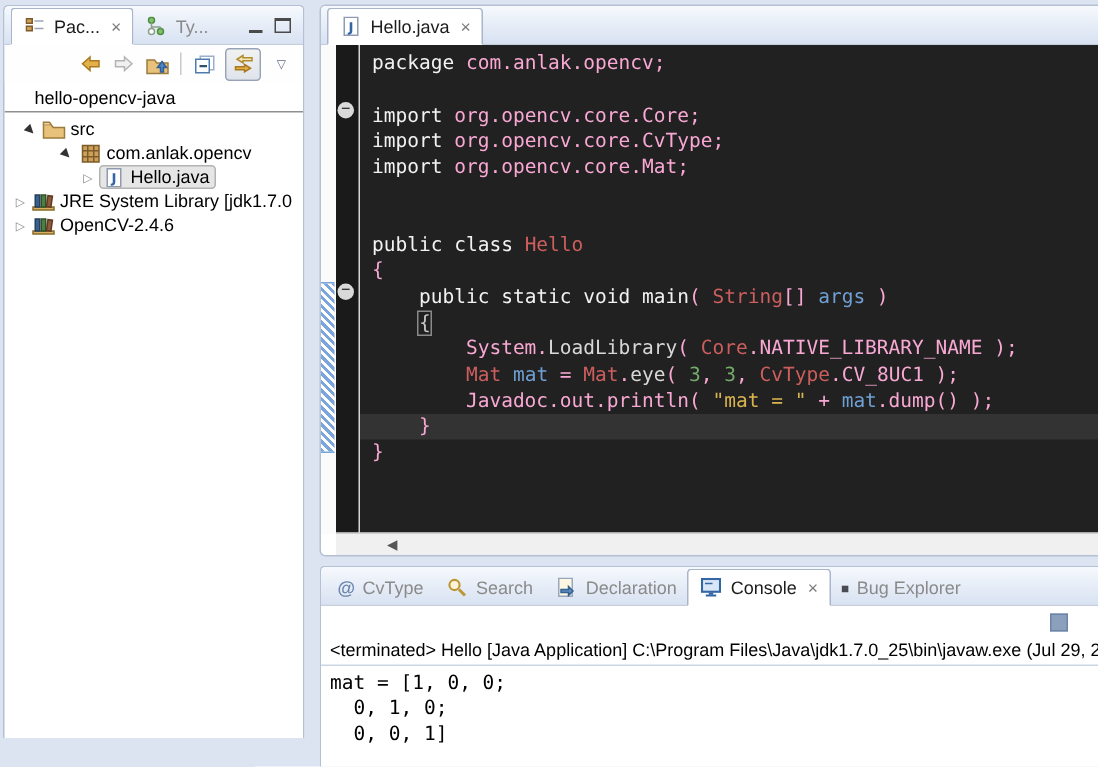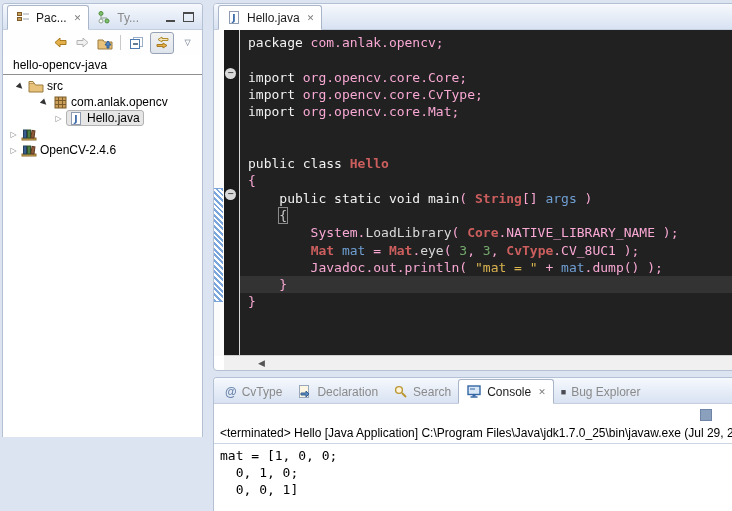--- a/index.html
+++ b/index.html
@@ -2,21 +2,21 @@
 <html><head>
 <meta charset="utf-8">
 <style>
   html,body{margin:0;padding:0;}
   body{
     position:relative;width:732px;height:511px;overflow:hidden;
     background:#dce4f1;font-family:"Liberation Sans",sans-serif;
     -webkit-font-smoothing:antialiased;
   }
   .panel{position:absolute;background:#fff;border:1px solid #b4c0d3;border-radius:4px;box-sizing:border-box;overflow:hidden;}
-  #left-panel{left:2px;top:3px;width:201px;height:434px;border-radius:4px 4px 0 0;border-bottom:none;}
+  #left-panel{left:2px;top:3px;width:201px;height:489px;border-radius:4px 4px 0 0;border-bottom:none;}
   #editor-panel{left:213px;top:3px;width:530px;height:368px;}
   #bottom-panel{left:213px;top:377px;width:530px;height:140px;border-radius:4px 4px 0 0;border-bottom:none;}
 
   
   .tabbar{height:26px;background:linear-gradient(#f6f9fd,#d8e2f2);border-bottom:1px solid #c3cede;
     display:flex;align-items:flex-end;padding-left:4px;box-sizing:border-box;}
   .tab{display:flex;align-items:center;gap:5px;height:23px;padding:0 7px;font-size:12px;color:#8a8a8a;white-space:nowrap;flex:none;}
   .tab.active{background:#fff;border:1px solid #a9b6ca;border-bottom:1px solid #fff;border-radius:3px 3px 0 0;
     margin-bottom:-1px;color:#1c1c1c;}
   .closex{font-size:9px;color:#7d7d7d;margin-left:2px;cursor:default;}
@@ -24,21 +24,21 @@
   .btn-min{width:9px;height:8px;border-bottom:2px solid #4a4a4a;}
   .btn-max{width:9px;height:7px;border:1px solid #4a4a4a;border-top:2px solid #4a4a4a;}
 
   
   .ltoolbar{height:25px;display:flex;justify-content:flex-end;align-items:center;gap:5px;padding:0 6px;background:#fefefe;}
   .tbicon{width:17px;height:16px;display:flex;align-items:center;justify-content:center;flex:none;}
   .tbsep{width:1px;height:15px;background:#c9c9c9;margin:0 2px;}
   .pressed{border:1px solid #96a2b6;border-radius:3px;background:linear-gradient(#f2f2f2,#dfe4ec);
     width:22px;height:20px;display:flex;align-items:center;justify-content:center;}
   .ddicon{font-size:8px;color:#5d6a80;}
-  .pkg-header{font-size:12px;color:#000;padding:3px 10px 2px;border-bottom:1px solid #909090;white-space:nowrap;}
+  .pkg-header{font-size:12px;color:#000;padding:3px 20px 2px;border-bottom:1px solid #909090;white-space:nowrap;}
   .tree{padding-top:3px;}
   .trow{display:flex;align-items:center;height:16px;font-size:12px;color:#000;white-space:nowrap;gap:3px;}
   .arr{width:9px;text-align:center;flex:none;font-size:8px;color:#8a8a8a;}
   .arr.exp{color:#333;transform:rotate(45deg);}
   .ticon{width:16px;height:14px;flex:none;display:flex;align-items:center;justify-content:center;}
   .sel{display:flex;align-items:center;gap:3px;background:#e6e6e6;border:1px solid #b2b2b2;border-radius:3px;padding:0 3px 0 1px;}
   .ind-a{padding-left:13px;} .ind-b{padding-left:37px;} .ind-c{padding-left:51px;} .ind-d{padding-left:6px;}
 
   
   .editor-body{position:absolute;top:26px;left:0;right:0;bottom:14px;background:#212121;display:flex;}
@@ -47,21 +47,21 @@
     background:repeating-linear-gradient(45deg,#7aa6db 0 2px,#ffffff 2px 4px);
     border-top:1px solid #7aa6db;border-bottom:1px solid #7aa6db;}
   .gutter{width:15px;background:#1a1a1a;border-right:1px solid #d6d6d6;position:relative;flex:none;}
   .fold{position:absolute;left:1px;width:11px;height:11px;border-radius:50%;background:#d9d9d9;
     color:#2a2a2a;font-size:10px;line-height:10px;text-align:center;font-family:"DejaVu Sans Mono",monospace;}
   .code{flex:1;padding-top:4px;font-family:"DejaVu Sans Mono",monospace;font-size:13px;line-height:17.3px;color:#c9c9c9;overflow:hidden;}
   .cl{white-space:pre;height:17.3px;padding-left:8px;}
   .cl.cur{background:#333333;}
   .tk-k{color:#f2f2f2;font-weight:normal;}
   .tk-p{color:#f9a8d4;}
-  .tk-t{color:#cd5e5e;font-weight:bold;}
+  .tk-t{color:#cd5e5e;}
   .tk-v{color:#6f9fd3;}
   .tk-n{color:#74aa6b;}
   .tk-s{color:#d9b44f;}
   .tk-i{color:#d8d8d8;}
   .tk-m{color:#c9c9c9;outline:1px solid #8a8a8a;}
   .hscroll{position:absolute;left:10px;right:0;bottom:0;height:14px;background:#f0f0f0;border-top:1px solid #cfcfcf;
     display:flex;align-items:center;}
   .hscroll span{font-size:9px;color:#555;margin-left:34px;}
 
   
@@ -183,20 +183,21 @@
     <div class="trow ind-d">
       <span class="arr">▷</span>
       <span class="ticon">
         <svg width="16" height="13" viewBox="0 0 16 13">
             <rect x="1" y="10" width="14" height="2" fill="#d8b25e" stroke="#8a6a28"></rect>
             <rect x="2.5" y="2" width="3" height="8" fill="#3a5f8f" stroke="#23405f"></rect>
             <rect x="6.5" y="2" width="3" height="8" fill="#4f7d46" stroke="#2f5229"></rect>
             <rect x="10.5" y="2.6" width="3" height="7.4" fill="#8f5b3a" stroke="#5e3a22" transform="rotate(8 12 6)"></rect>
           </svg>
       </span>
+      <span>JRE System Library [jdk1.7.0</span>
     </div>
     <div class="trow ind-d">
       <span class="arr">▷</span>
       <span class="ticon">
         <svg width="16" height="13" viewBox="0 0 16 13">
             <rect x="1" y="10" width="14" height="2" fill="#d8b25e" stroke="#8a6a28"></rect>
             <rect x="2.5" y="2" width="3" height="8" fill="#3a5f8f" stroke="#23405f"></rect>
             <rect x="6.5" y="2" width="3" height="8" fill="#4f7d46" stroke="#2f5229"></rect>
             <rect x="10.5" y="2.6" width="3" height="7.4" fill="#8f5b3a" stroke="#5e3a22" transform="rotate(8 12 6)"></rect>
           </svg>
@@ -252,35 +253,35 @@
 </div>
 
 <div class="panel" id="bottom-panel">
   <div class="tabbar">
     <div class="tab">
       <span class="at-icon">@</span>
       <span>CvType</span>
     </div>
     <div class="tab">
       <span class="ticon">
+        <svg width="13" height="13" viewBox="0 0 13 13">
+            <circle cx="5" cy="5" r="3.4" fill="#fdf3d8" stroke="#bb9734" stroke-width="1.4"></circle>
+            <line x1="8" y1="8" x2="12" y2="12" stroke="#bb9734" stroke-width="2"></line>
+          </svg>
+      </span>
+      <span>Search</span>
+    </div>
+    <div class="tab">
+      <span class="ticon">
         <svg width="12" height="13" viewBox="0 0 12 13">
             <rect x="1.5" y="0.5" width="9" height="12" fill="#fdf6e3" stroke="#9aa7bb"></rect>
             <path d="M3 8 L8 8 L8 6 L11 9 L8 12 L8 10 L3 10 Z" fill="#5d8bc2" stroke="#35618f"></path>
           </svg>
       </span>
       <span>Declaration</span>
-    </div>
-    <div class="tab">
-      <span class="ticon">
-        <svg width="13" height="13" viewBox="0 0 13 13">
-            <circle cx="5" cy="5" r="3.4" fill="#fdf3d8" stroke="#bb9734" stroke-width="1.4"></circle>
-            <line x1="8" y1="8" x2="12" y2="12" stroke="#bb9734" stroke-width="2"></line>
-          </svg>
-      </span>
-      <span>Search</span>
     </div>
     <div class="tab active">
       <span class="ticon">
         <svg width="14" height="13" viewBox="0 0 14 13">
             <rect x="1" y="1" width="12" height="8.5" fill="#d8e6f6" stroke="#3465a4" stroke-width="1.4"></rect>
             <line x1="3" y1="4" x2="8" y2="4" stroke="#3465a4"></line>
             <rect x="5.5" y="10" width="3" height="1.5" fill="#3465a4"></rect>
             <line x1="3.5" y1="12" x2="10.5" y2="12" stroke="#3465a4" stroke-width="1.4"></line>
           </svg>
       </span>

